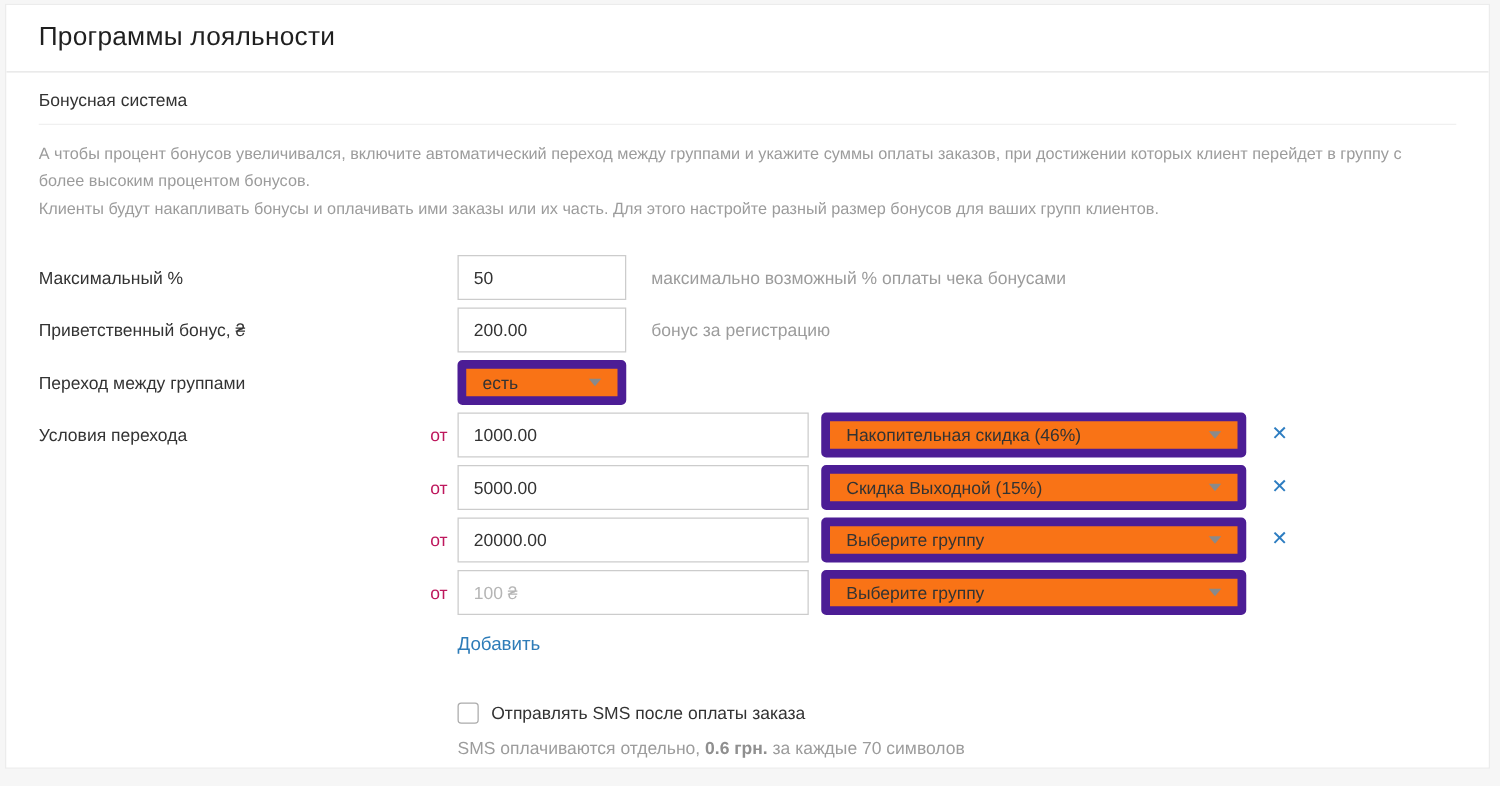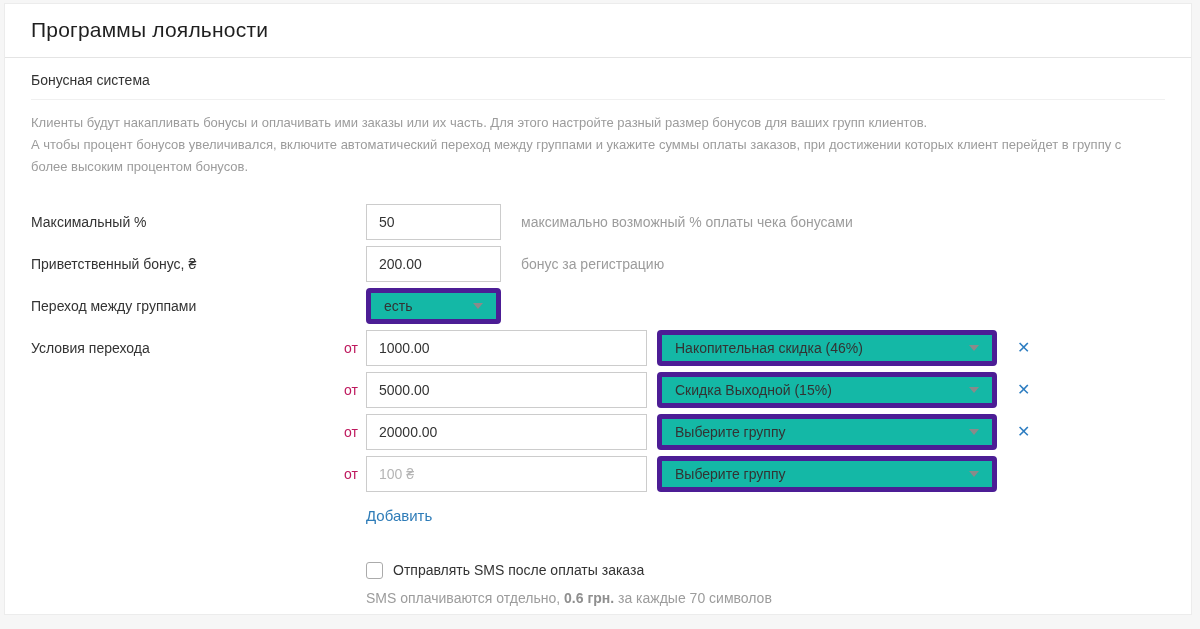--- a/index.html
+++ b/index.html
@@ -70,23 +70,23 @@
     font-family: inherit;
     background: #fff;
     outline: none;
   }
   input.text-input::placeholder { color: #b5b5b5; }
   .w-small { width: 135px; }
   .w-amount { width: 281px; }
   .hint { margin-left: 20px; color: #9c9c9c; font-size: 14px; }
   .select {
     height: 36px;
-    border: 5px solid #4c1d95;
+    border: 7px solid #4c1d95;
     border-radius: 4px;
-    background: #14b8a6;
+    background: #f97316;
     display: flex;
     align-items: center;
     justify-content: space-between;
     padding: 0 13px;
     font-size: 14px;
     color: #333;
     cursor: pointer;
   }
   .select.w-small { width: 135px; }
   .select.w-wide { width: 340px; margin-left: 10px; }
@@ -144,22 +144,22 @@
 <div class="card">
 
   <div class="page-header">
     <div class="page-title">Программы лояльности</div>
   </div>
 
   <div class="content">
     <div class="section-title">Бонусная система</div>
 
     <div class="description">
+      <div>А чтобы процент бонусов увеличивался, включите автоматический переход между группами и укажите суммы оплаты заказов, при достижении которых клиент перейдет в группу с более высоким процентом бонусов.</div>
       <div>Клиенты будут накапливать бонусы и оплачивать ими заказы или их часть. Для этого настройте разный размер бонусов для ваших групп клиентов.</div>
-      <div>А чтобы процент бонусов увеличивался, включите автоматический переход между группами и укажите суммы оплаты заказов, при достижении которых клиент перейдет в группу с более высоким процентом бонусов.</div>
     </div>
 
     <div class="form">
 
       
       <div class="form-row">
         <div class="label-col">
           <span class="field-label">Максимальный %</span>
         </div>
         <input class="text-input w-small" type="text" value="50" style="">

